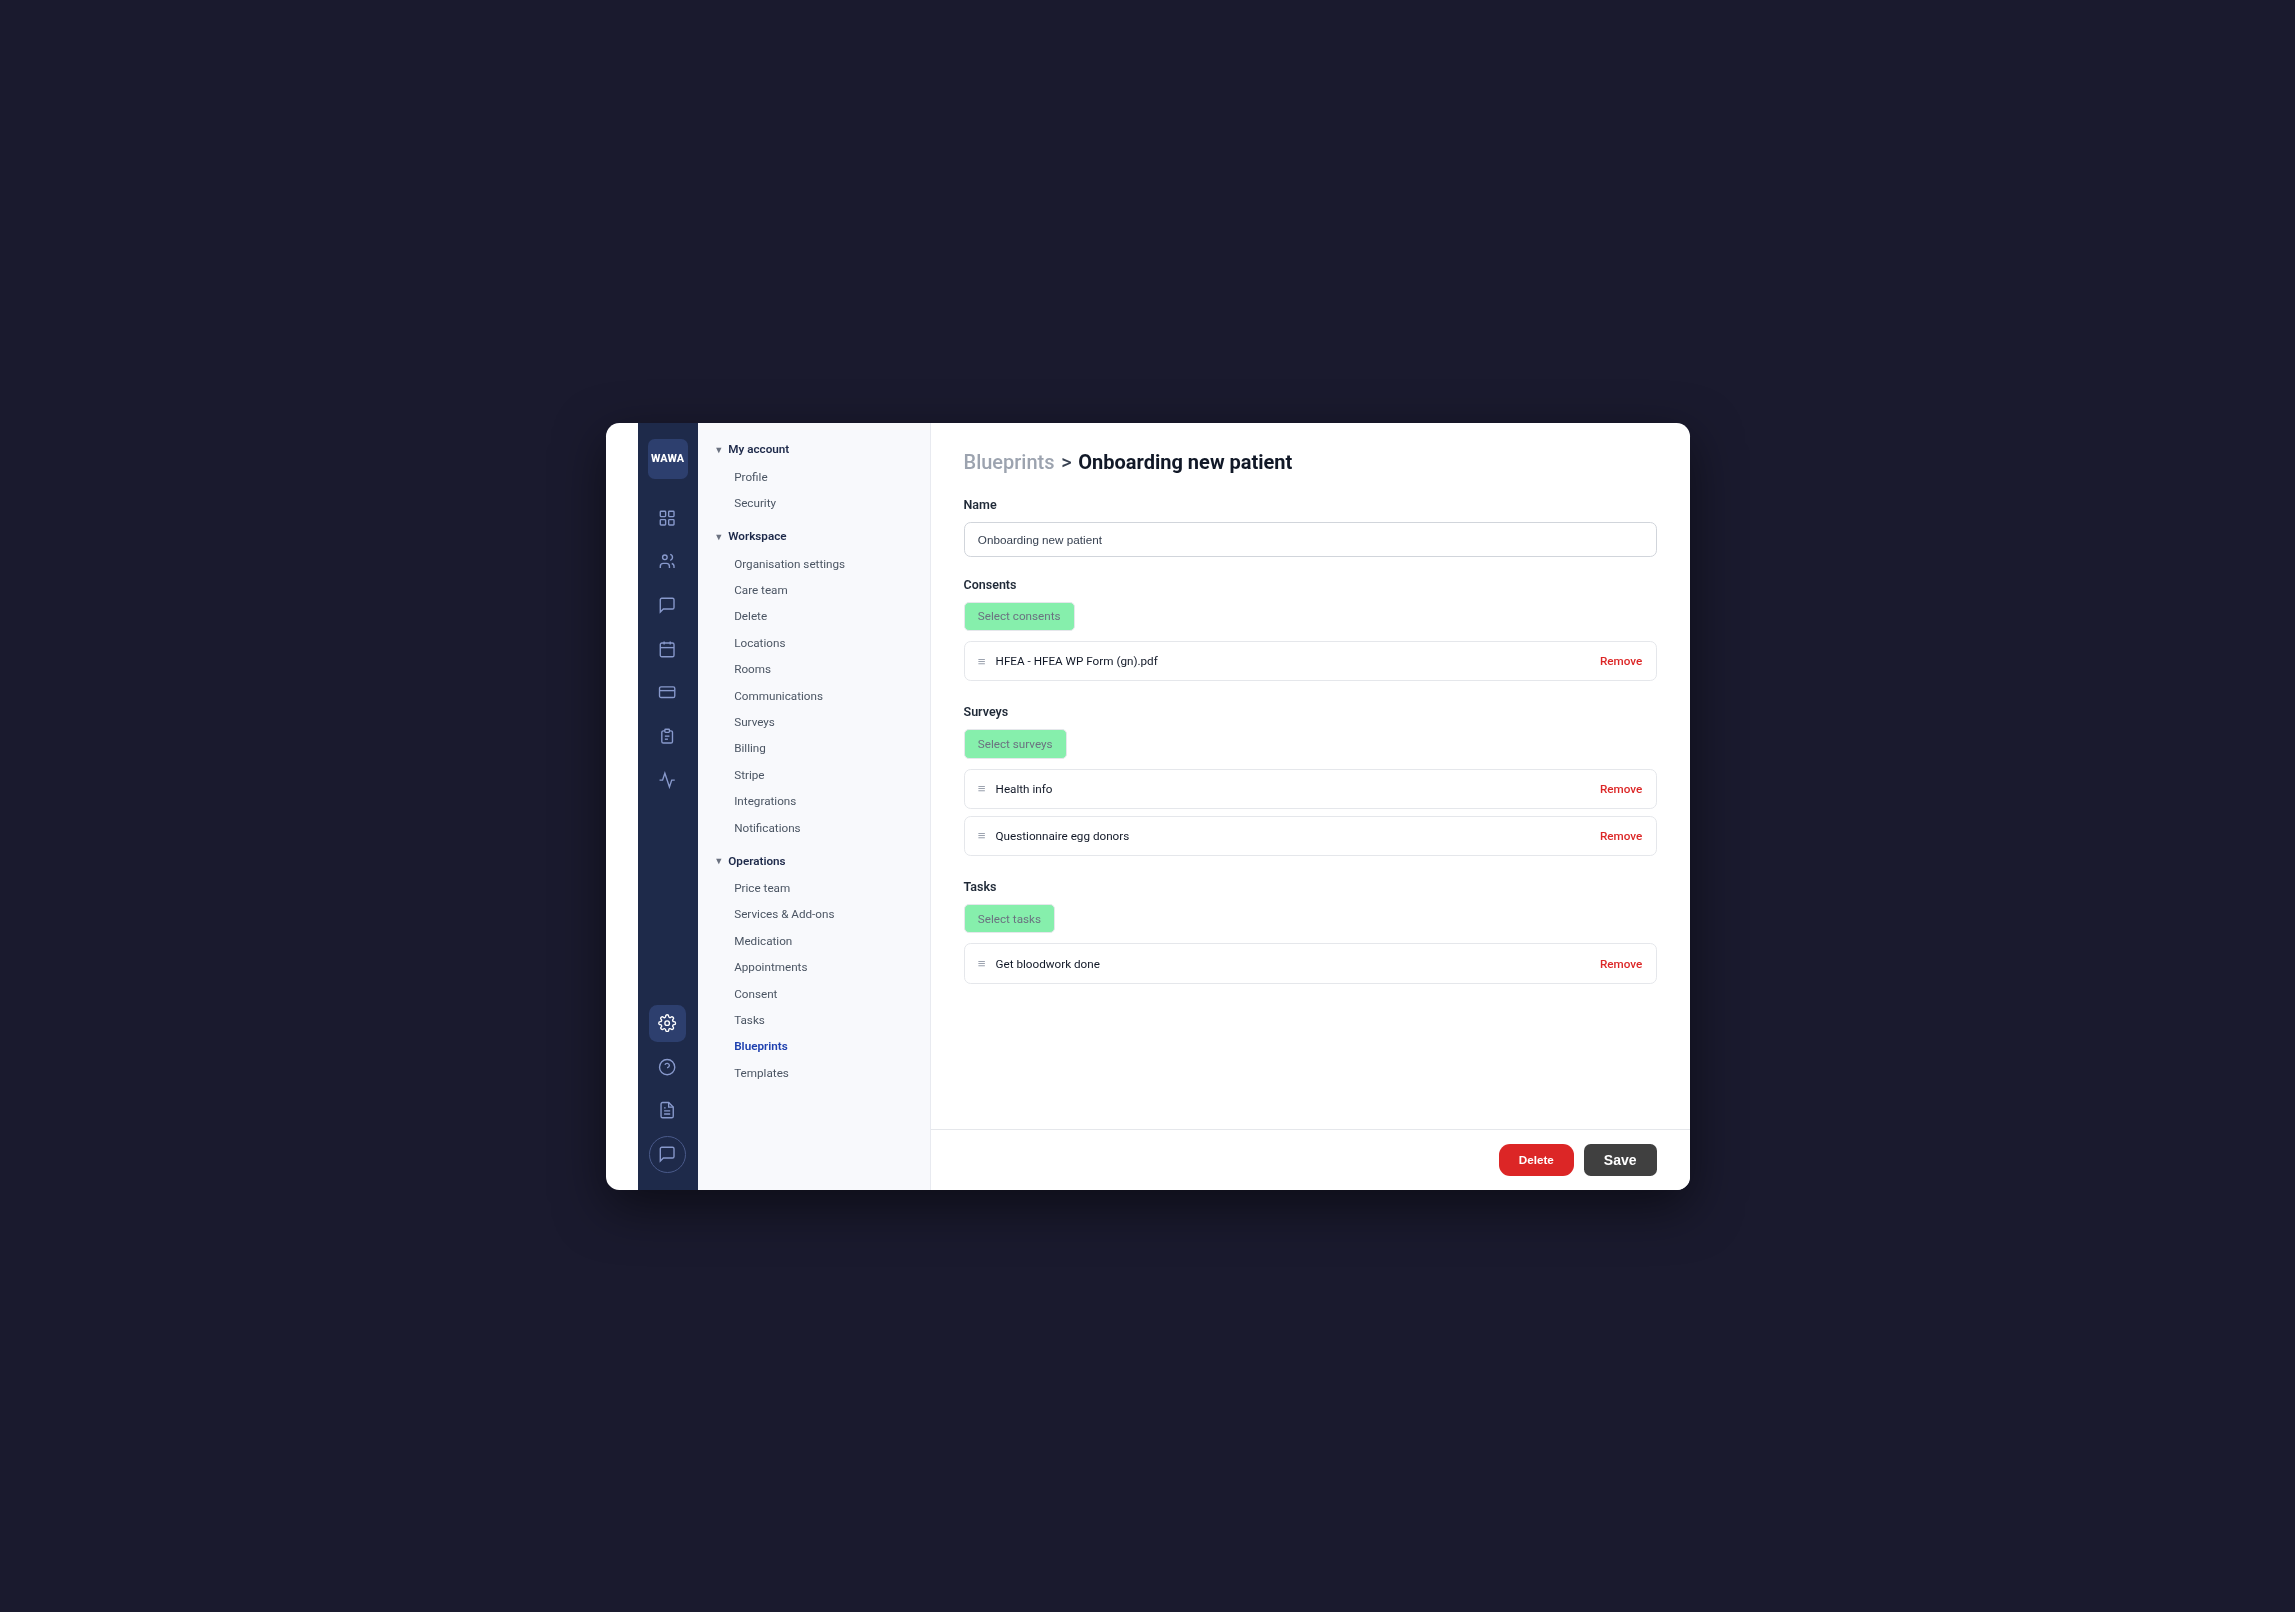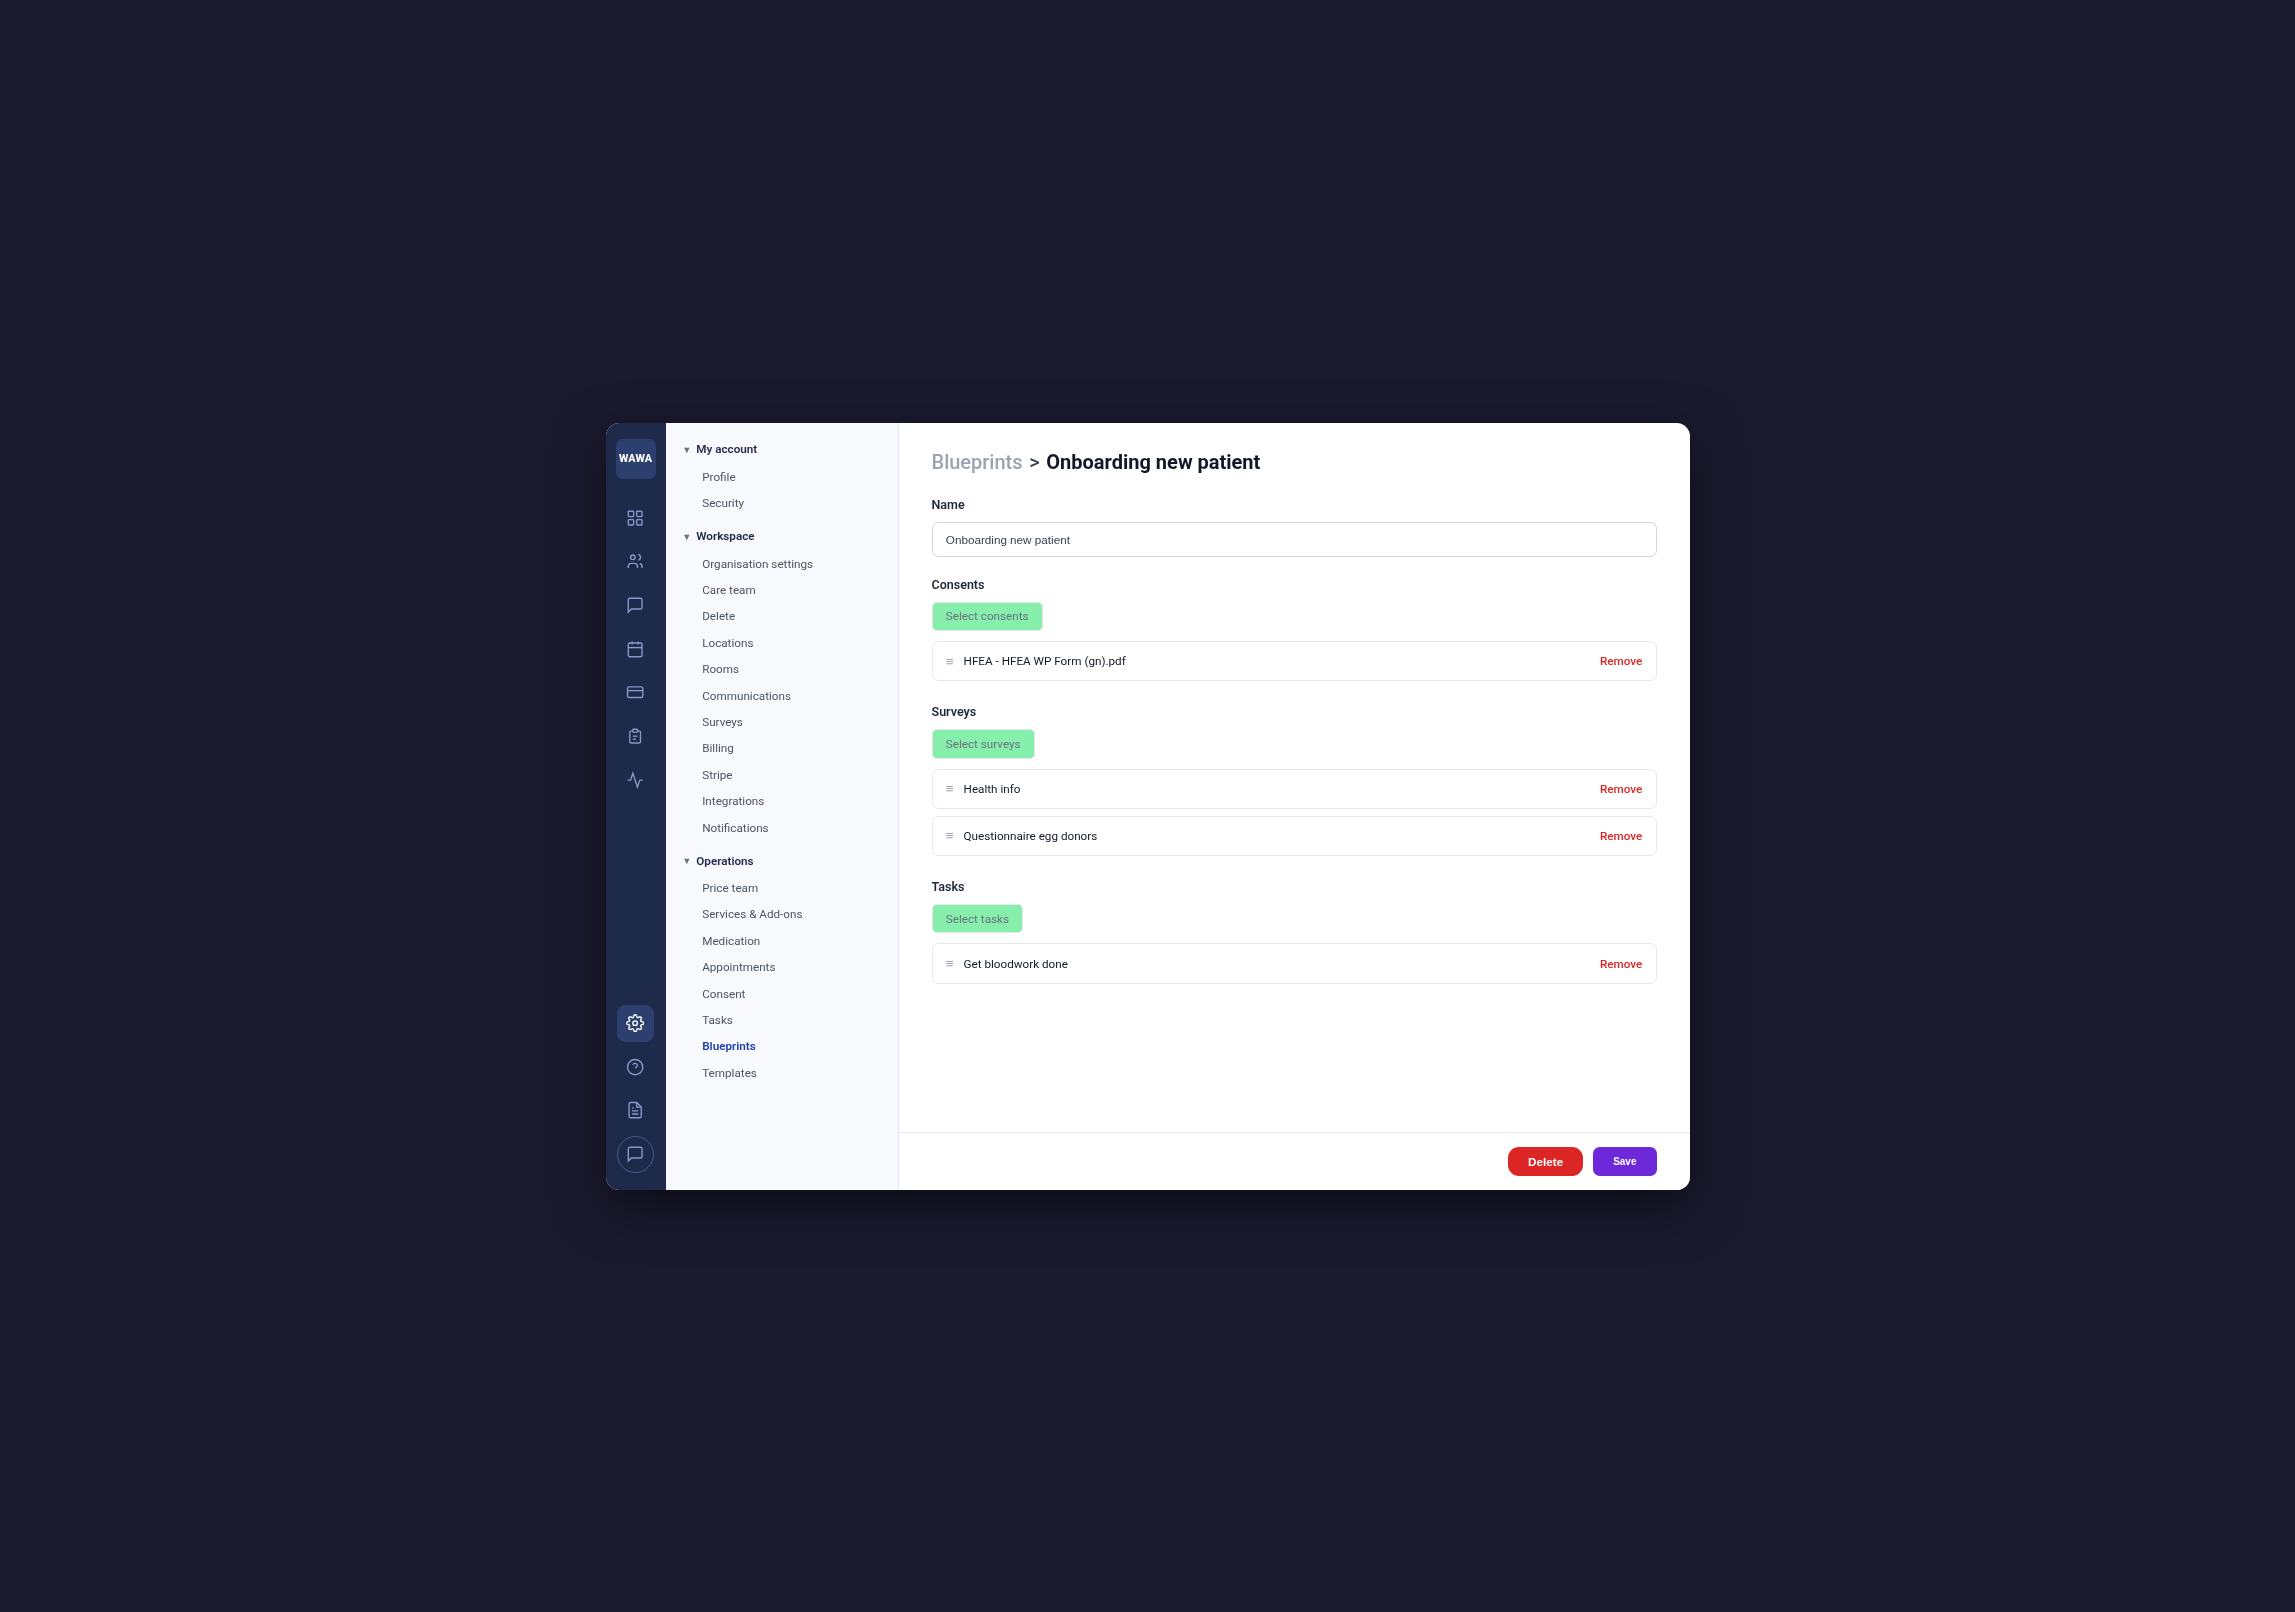--- a/index.html
+++ b/index.html
@@ -12,20 +12,21 @@
       font-family: -apple-system, BlinkMacSystemFont, 'Segoe UI', Roboto, sans-serif;
     }
     .app-window {
       width: 1084px;
       height: 767px;
       background: #fff;
       border-radius: 13.3px;
       overflow: hidden;
       display: flex;
       box-shadow: 0 16.7px 50px rgba(0,0,0,0.5);
+      padding-left: 32px;
     }
     
     .icon-sidebar {
       width: 60px;
       background: #1e2a4a;
       display: flex;
       flex-direction: column;
       align-items: center;
       padding: 16.7px 0;
       gap: 6.7px;
@@ -210,25 +211,25 @@
       background: #dc2626;
       color: #fff;
       border: none;
       border-radius: 11px;
       font-size: 11.7px;
       font-weight: 600;
       cursor: pointer;
     }
     .btn-save {
       padding: 8.3px 20px;
-      background: #6d28d9;
+      background: #404040;
       color: #fff;
       border: none;
       border-radius: 6.7px;
-      font-size: 10px;
+      font-size: 14px;
       font-weight: 600;
       cursor: pointer;
     }
     .window-chrome {
       position: relative;
     }
     .menu-sidebar::-webkit-scrollbar { width: 3.3px; }
     .menu-sidebar::-webkit-scrollbar-thumb { background: #d1d5db; border-radius: 1.7px; }
   </style>
 </head>

